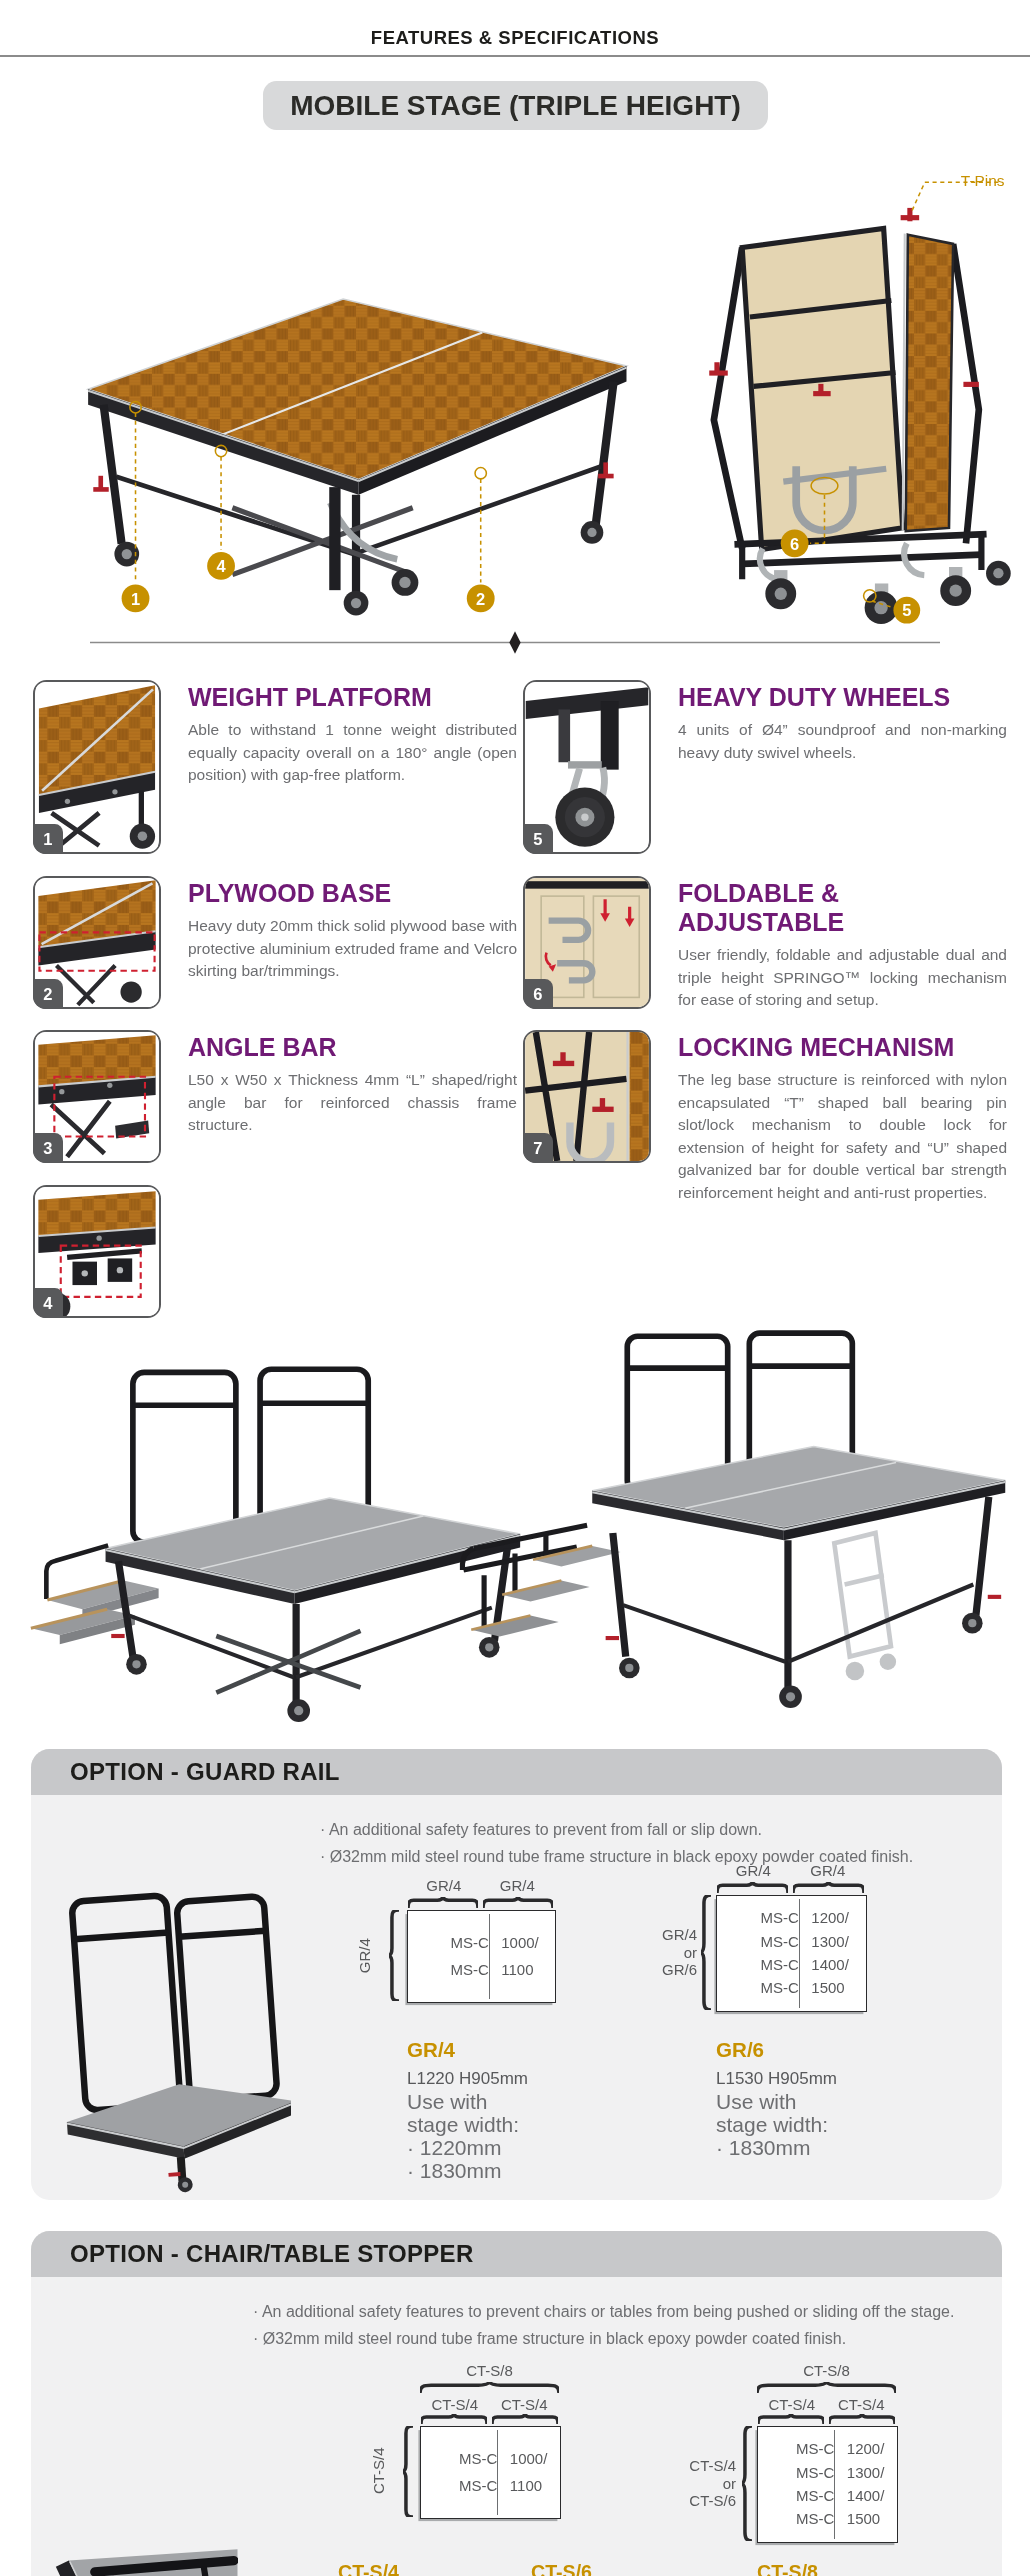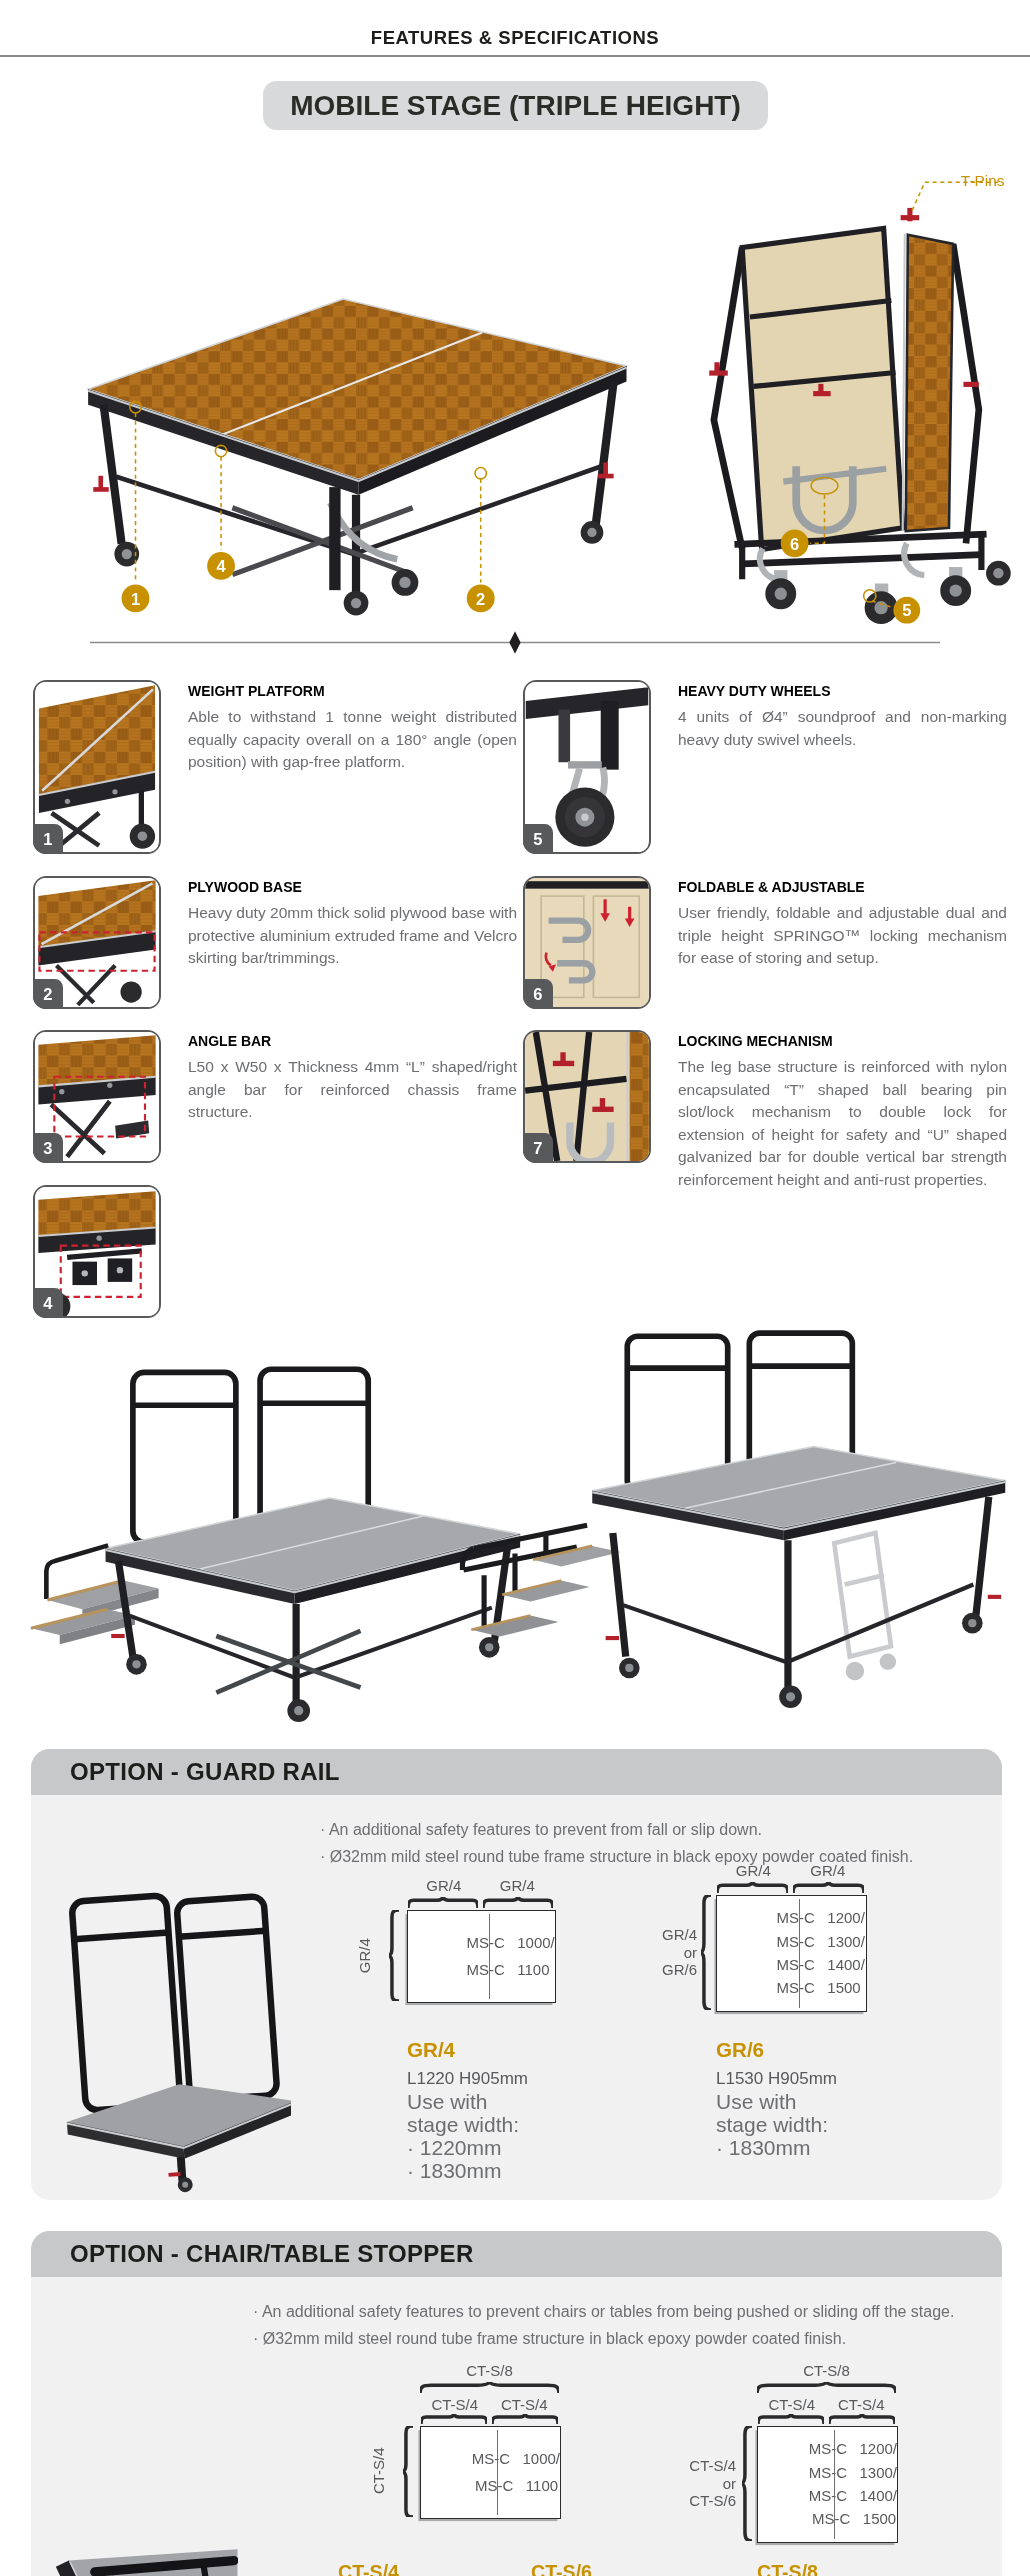--- a/index.html
+++ b/index.html
@@ -14,38 +14,38 @@
   .sep{top:630px;left:90px;width:850px;height:25px;}
   
   .feature{display:flex;gap:27px;width:484px;}
   .thumb{position:relative;flex:0 0 124px;border:2.1px solid #58595b;border-radius:13.4px;background:#fff;}
   .thumb-img{position:absolute;inset:0;border-radius:10.3px;overflow:hidden;}
   .thumb-img svg{display:block;width:100%;height:100%;}
   .fnum{position:absolute;left:-2.1px;bottom:-2.1px;width:30px;height:30px;background:#58595b;color:#fff;
         display:flex;align-items:center;justify-content:center;font-size:16.5px;font-weight:700;
         border-radius:0 8.2px 0 12.4px;}
   .ftext{flex:1;}
-  .ftitle{font-size:14px;font-weight:800;color:#000000;margin:3.1px 0 7.2px 0;}
+  .ftitle{font-size:25px;font-weight:800;color:#701a75;margin:3.1px 0 7.2px 0;}
   .fdesc{font-size:15.5px;line-height:1.45;color:#6d6e71;text-align:justify;}
   
   .panel{position:absolute;left:31px;width:971px;background:#f1f1f2;border-radius:18.5px;}
   .panel-hdr{position:absolute;top:0;left:0;right:0;height:46px;background:#c7c8ca;
              border-radius:18.5px 18.5px 0 0;display:flex;align-items:center;}
   .panel-hdr span{margin-left:39px;font-size:24px;font-weight:800;color:#1d1d1b;letter-spacing:0.3px;}
   .bullet{position:absolute;font-size:16px;color:#6d6e71;}
   
   .diag{position:absolute;}
   .dlabels{position:absolute;top:0;left:0;right:0;display:flex;}
   .dlabels span{flex:1;text-align:center;font-size:15px;color:#58595b;}
   .dtop{position:absolute;top:0;left:0;right:0;text-align:center;font-size:15px;color:#58595b;}
   .dbox{position:absolute;background:#fff;border:1.5px solid #2a2a2c;box-shadow:-2.6px 3.1px 0 -1px #a9abad;
         display:flex;flex-direction:column;justify-content:center;}
   .dline{position:absolute;top:3.1px;bottom:3.1px;left:55%;width:1px;background:#6d6f71;}
   .drow{display:flex;font-size:15px;color:#58595b;line-height:1.35;}
-  .drow .mc{width:55%;text-align:right;padding-right:6.2px;margin-left:16px;}
+  .drow .mc{width:55%;text-align:right;padding-right:6.2px;}
   .drow .nm{padding-left:6.2px;text-align:center;}
   .sideRot{position:absolute;transform:rotate(-90deg);text-align:center;font-size:15px;color:#58595b;}
   .sideUp{position:absolute;text-align:right;font-size:15px;color:#58595b;line-height:17.5px;}
   
   .vcode{font-size:20.6px;font-weight:800;color:#c79100;margin-bottom:5.2px;}
   .vsize{font-size:17px;font-weight:400;color:#58595b;line-height:23px;}
   .vline{font-size:21px;color:#6d6e71;line-height:23px;}
 </style>
 </head>
 <body>

